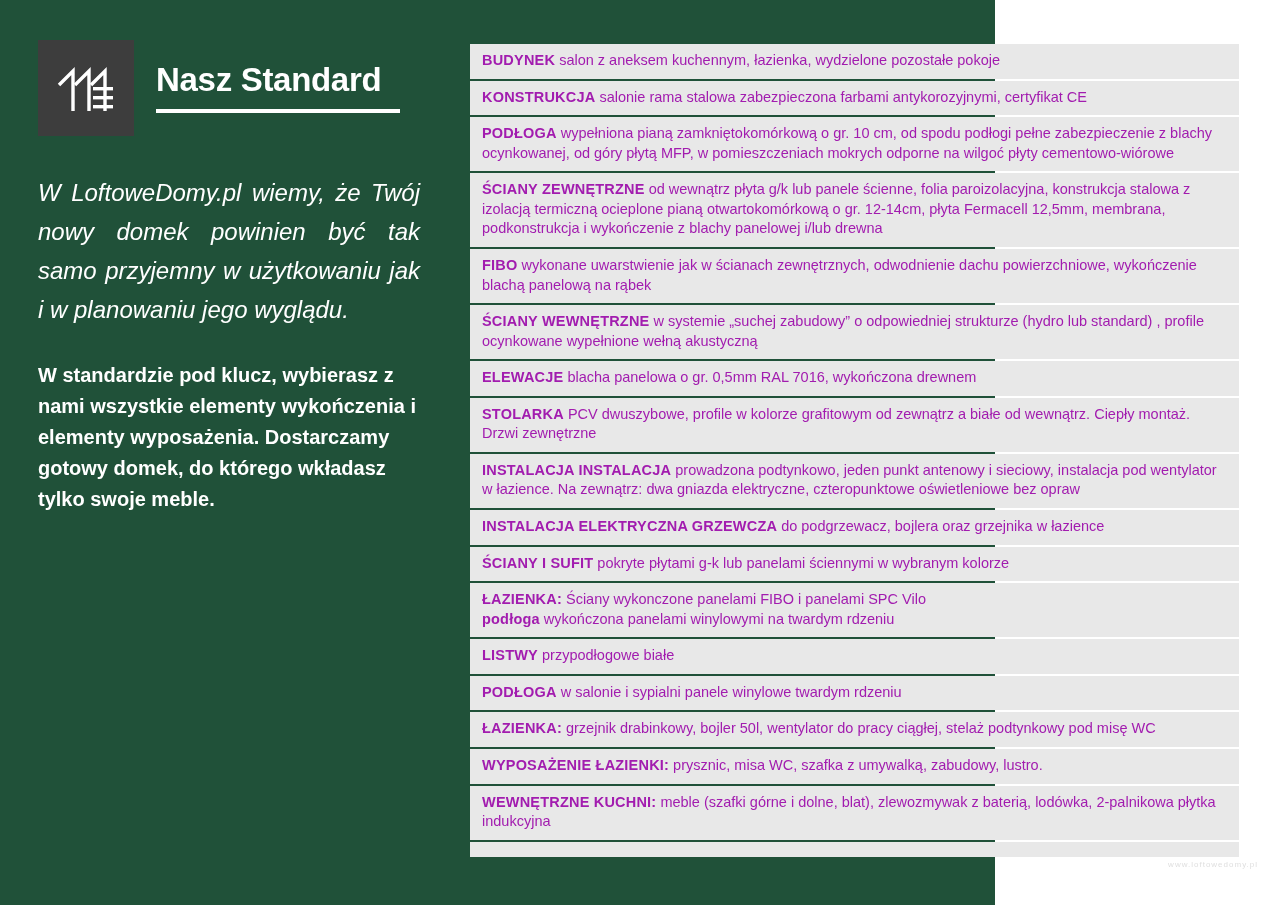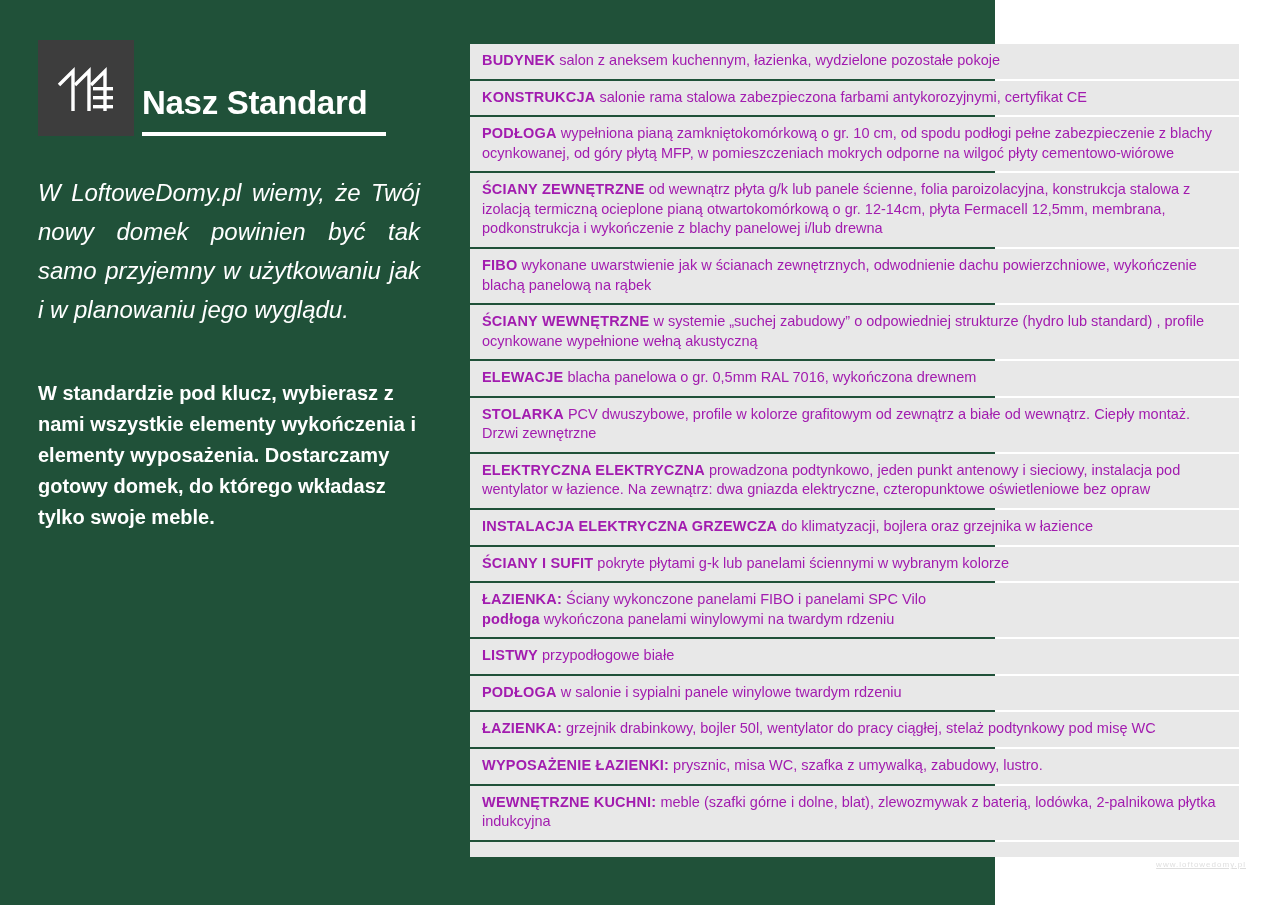--- a/index.html
+++ b/index.html
@@ -23,22 +23,22 @@
     background: #205139;
   }
   
   .left-col {
     position: absolute;
     left: 38px; top: 40px;
     width: 400px;
   }
   .logo-row {
     display: flex;
-    align-items: flex-end;
-    gap: 8px;
+    align-items: flex-start;
+    gap: 22px;
   }
   .logo-box {
     width: 96px; height: 96px;
     background: #3d3d3d;
     display: flex;
     align-items: center;
     justify-content: center;
     flex: none;
   }
   .logo-box svg { display: block; }
@@ -62,21 +62,21 @@
     margin-top: 38px;
     color: #ffffff;
     font-size: 24px;
     line-height: 1.62;
     text-align: justify;
     font-weight: 300;
     width: 382px;
     font-style: italic;
   }
   .bold-text {
-    margin-top: 48px;
+    margin-top: 30px;
     color: #ffffff;
     font-size: 20px;
     font-weight: bold;
     line-height: 1.55;
     width: 382px;
   }
   
   .spec-list {
     position: absolute;
     left: 467px; top: 44px;
@@ -90,26 +90,25 @@
     color: #a21caf;
     font-size: 14.5px;
     line-height: 1.35;
   }
   .spec-row b {
     font-weight: bold;
     letter-spacing: 0.2px;
   }
   .watermark {
     position: absolute;
-    right: 34px; bottom: 36px;
+    right: 22px; bottom: 36px;
     font-size: 8px;
     color: #d9d9d9;
     letter-spacing: 1px;
     opacity: 0.85;
-    text-decoration: underline;
   }
 </style>
 </head>
 <body>
 
 <div id="page">
 
   <div class="green-panel"></div>
 
   <div class="left-col">
@@ -140,22 +139,22 @@
 
   <div class="spec-list">
       <div class="spec-row"><b>BUDYNEK</b><span> salon z aneksem kuchennym, łazienka, wydzielone pozostałe pokoje</span></div>
       <div class="spec-row"><b>KONSTRUKCJA</b><span> salonie rama stalowa zabezpieczona farbami antykorozyjnymi, certyfikat CE</span></div>
       <div class="spec-row"><b>PODŁOGA</b><span> wypełniona pianą zamkniętokomórkową o gr. 10 cm, od spodu podłogi pełne zabezpieczenie z blachy ocynkowanej, od góry płytą MFP, w pomieszczeniach mokrych odporne na wilgoć płyty cementowo-wiórowe</span></div>
       <div class="spec-row"><b>ŚCIANY ZEWNĘTRZNE</b><span> od wewnątrz płyta g/k lub panele ścienne, folia paroizolacyjna, konstrukcja stalowa z izolacją termiczną ocieplone pianą otwartokomórkową o gr. 12-14cm, płyta Fermacell 12,5mm, membrana, podkonstrukcja i wykończenie z blachy panelowej i/lub drewna</span></div>
       <div class="spec-row"><b>FIBO</b><span> wykonane uwarstwienie jak w ścianach zewnętrznych, odwodnienie dachu powierzchniowe, wykończenie blachą panelową  na rąbek</span></div>
       <div class="spec-row"><b>ŚCIANY WEWNĘTRZNE</b><span> w systemie „suchej zabudowy” o odpowiedniej strukturze  (hydro lub standard) , profile ocynkowane  wypełnione wełną akustyczną</span></div>
       <div class="spec-row"><b>ELEWACJE</b><span> blacha panelowa o gr. 0,5mm RAL 7016,  wykończona drewnem</span></div>
       <div class="spec-row"><b>STOLARKA</b><span> PCV dwuszybowe, profile w kolorze grafitowym od  zewnątrz a białe od wewnątrz. Ciepły montaż. Drzwi zewnętrzne</span></div>
-      <div class="spec-row"><b>ELEKTRYCZNA ELEKTRYCZNA</b><span> prowadzona podtynkowo,  jeden  punkt antenowy i sieciowy, instalacja pod wentylator w łazience.  Na zewnątrz: dwa gniazda elektryczne, czteropunktowe oświetleniowe bez opraw</span></div>
-      <div class="spec-row"><b>INSTALACJA ELEKTRYCZNA GRZEWCZA</b><span> do klimatyzacji, bojlera oraz grzejnika w łazience</span></div>
+      <div class="spec-row"><b>INSTALACJA INSTALACJA</b><span> prowadzona podtynkowo,  jeden  punkt antenowy i sieciowy, instalacja pod wentylator w łazience.  Na zewnątrz: dwa gniazda elektryczne, czteropunktowe oświetleniowe bez opraw</span></div>
+      <div class="spec-row"><b>INSTALACJA ELEKTRYCZNA GRZEWCZA</b><span> do podgrzewacz, bojlera oraz grzejnika w łazience</span></div>
       <div class="spec-row"><b>ŚCIANY I SUFIT</b><span> pokryte płytami g-k lub panelami ściennymi w wybranym kolorze</span></div>
       <div class="spec-row"><b>ŁAZIENKA:</b><span> Ściany wykonczone panelami FIBO i panelami SPC Vilo</span><br><b>podłoga</b><span> wykończona panelami winylowymi na twardym rdzeniu</span></div>
       <div class="spec-row"><b>LISTWY</b><span> przypodłogowe białe</span></div>
       <div class="spec-row"><b>PODŁOGA</b><span> w salonie i sypialni panele winylowe twardym rdzeniu</span></div>
       <div class="spec-row"><b>ŁAZIENKA:</b><span> grzejnik drabinkowy, bojler 50l, wentylator do pracy ciągłej, stelaż podtynkowy pod misę WC</span></div>
       <div class="spec-row"><b>WYPOSAŻENIE ŁAZIENKI:</b><span> prysznic, misa WC, szafka z umywalką,  zabudowy, lustro.</span></div>
       <div class="spec-row"><b>WEWNĘTRZNE KUCHNI:</b><span> meble (szafki górne i dolne, blat), zlewozmywak z baterią, lodówka, 2-palnikowa płytka indukcyjna</span></div>
       <div class="spec-row"></div>
     </div>
 

